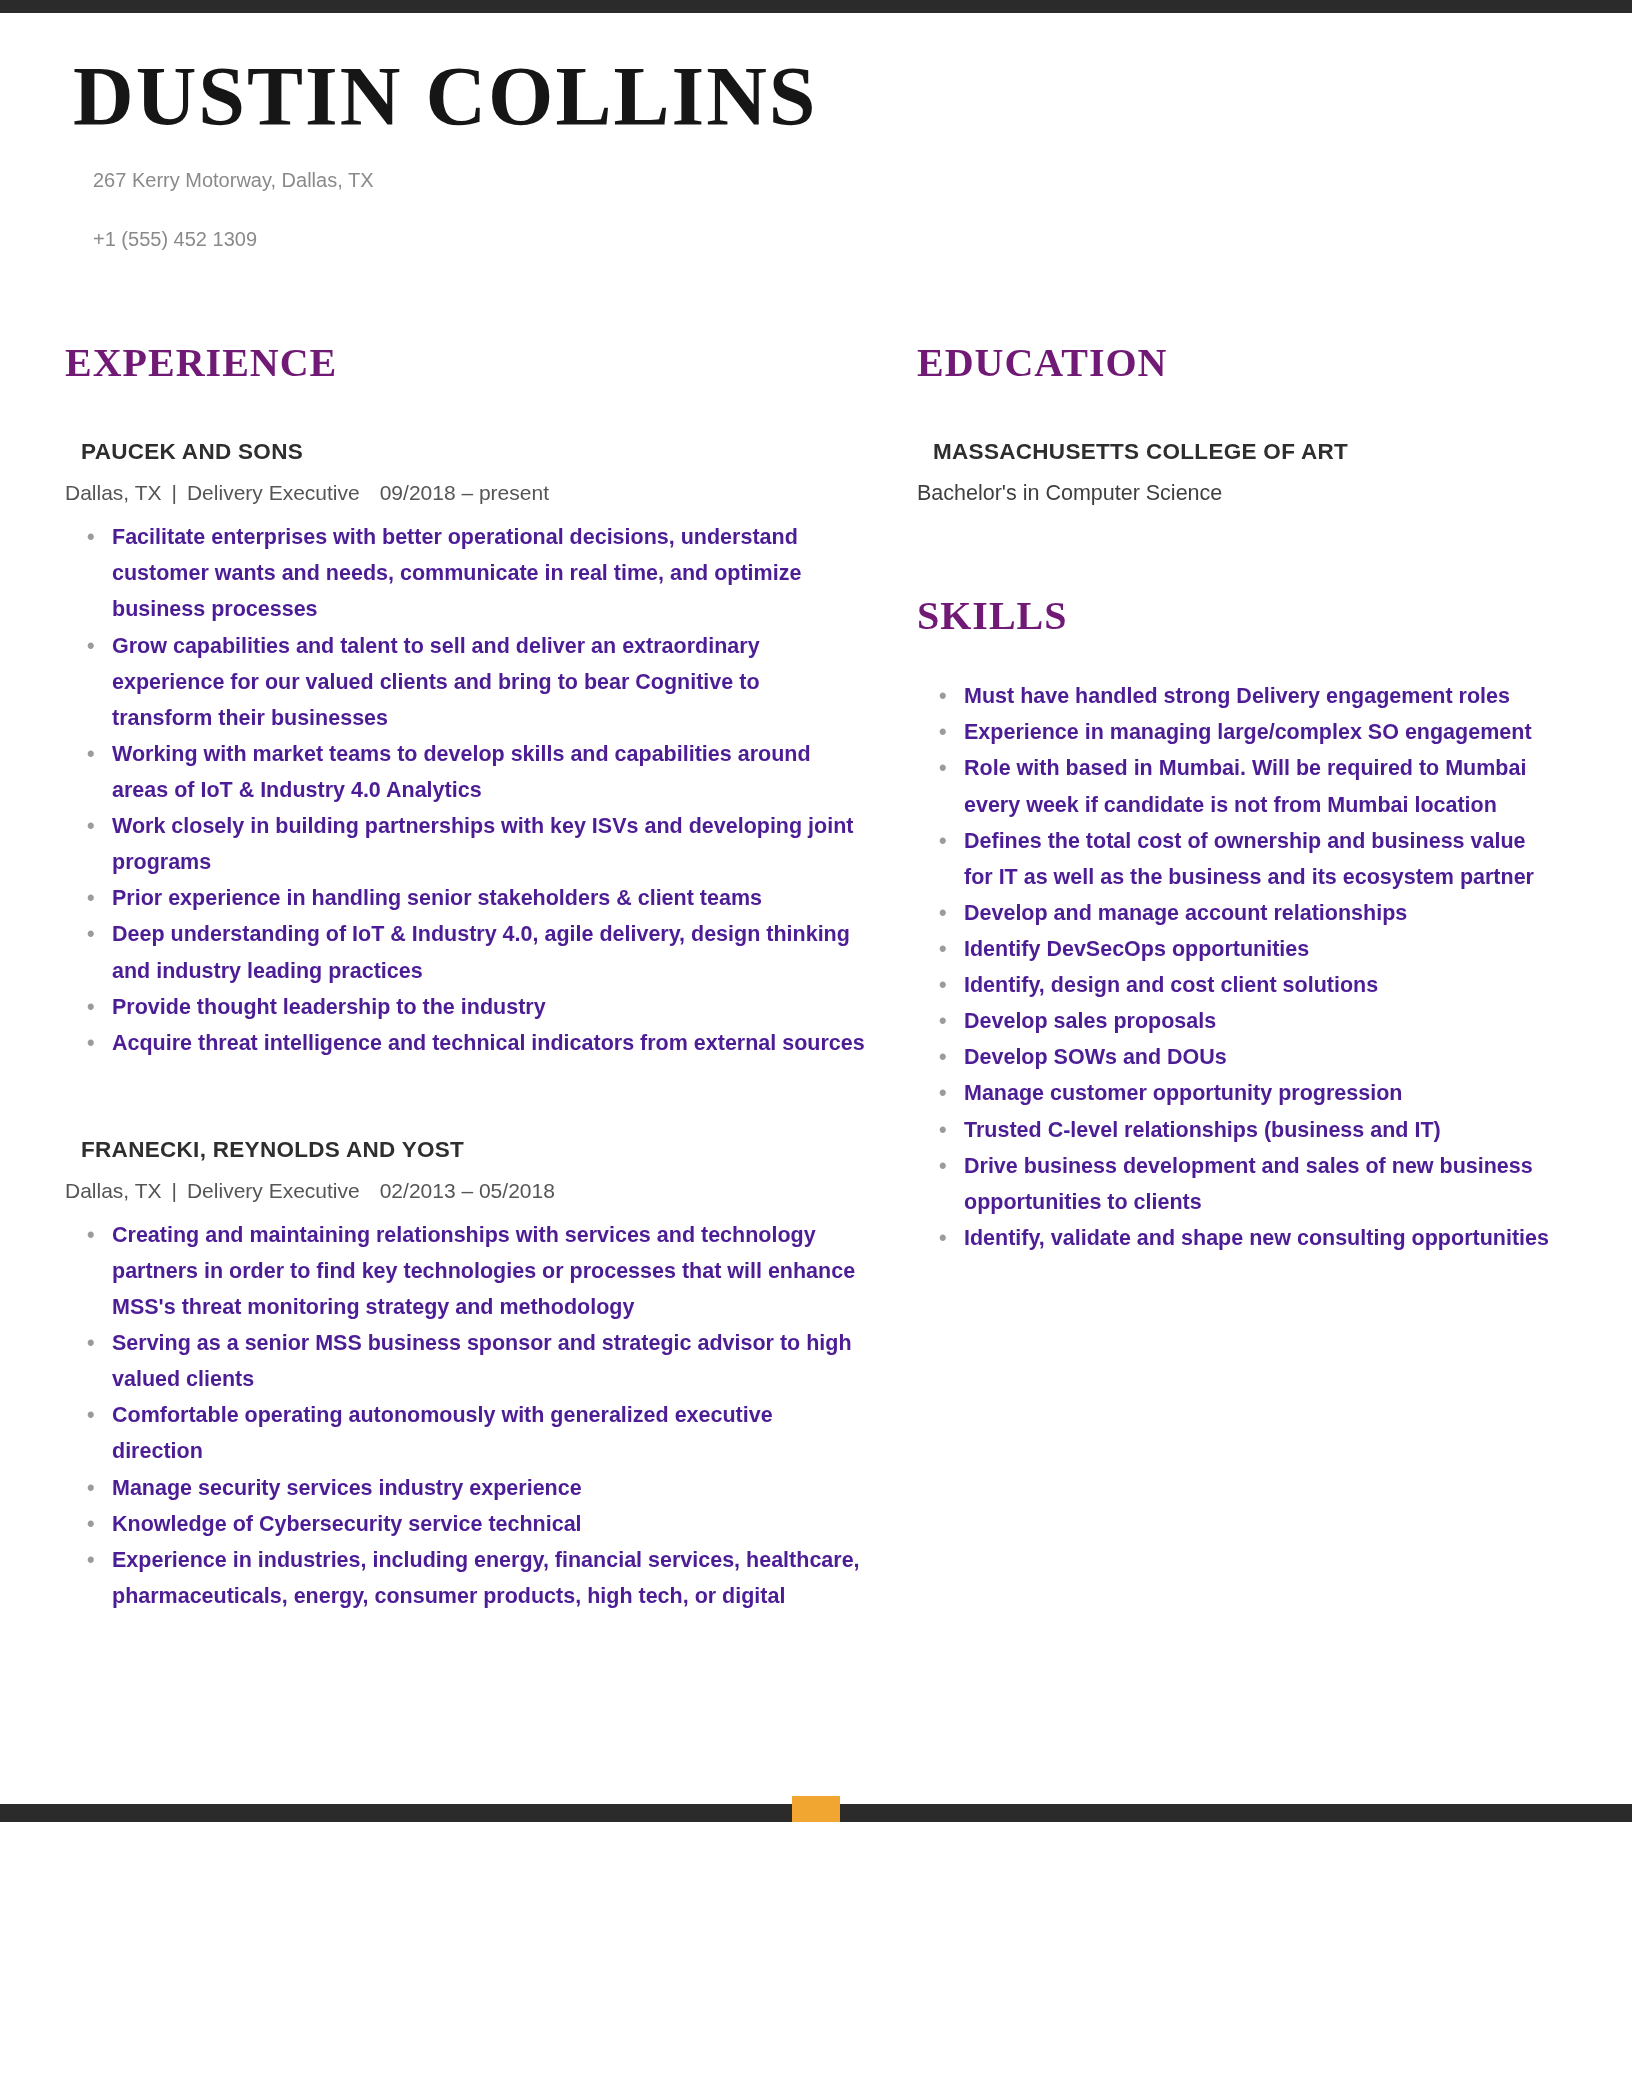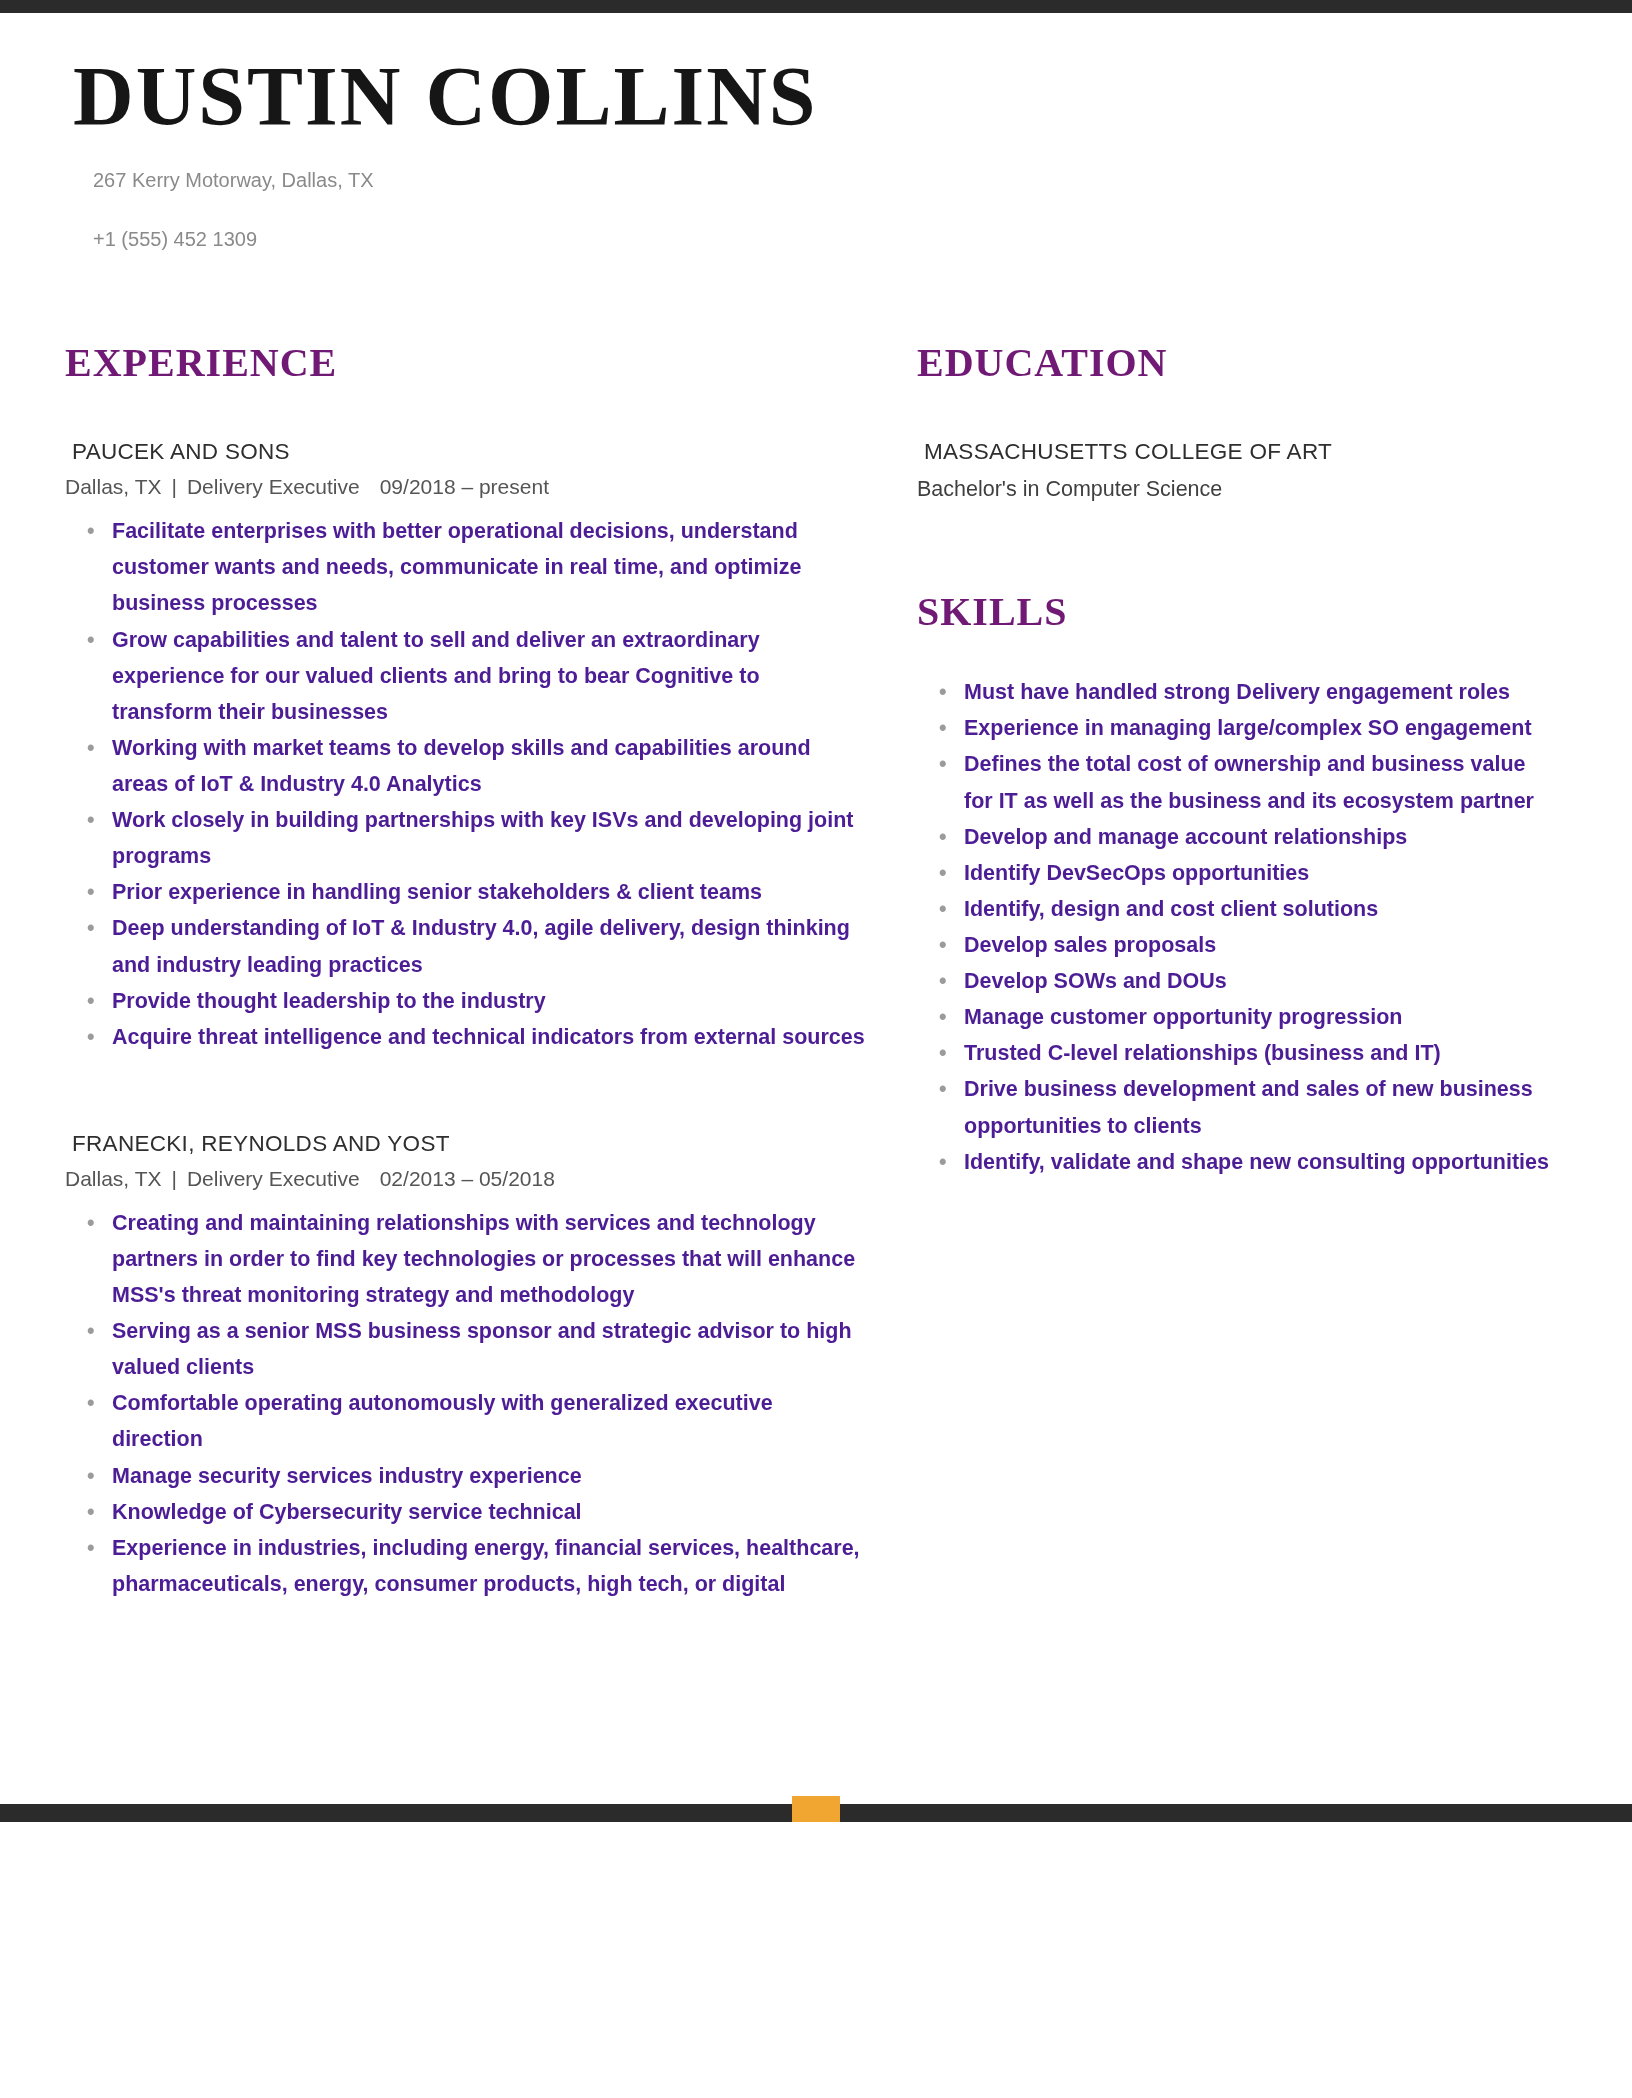--- a/index.html
+++ b/index.html
@@ -52,23 +52,23 @@
     font-size: 40px;
     letter-spacing: 1px;
     color: #701a75;
     line-height: 1.1;
   }
 
   .job { margin-top: 54px; }
   .job + .job { margin-top: 76px; }
 
   .entry-title {
-    margin: 7px;
+    margin: 16px;
     font-size: 22.5px;
-    font-weight: normal;
+    font-weight: bold;
     color: #2e2e2e;
     letter-spacing: 0.3px;
   }
   .meta {
     margin-top: 10px;
     font-size: 21px;
     color: #555555;
   }
   .meta .sep { margin: 0 10px; }
   .meta .dates { margin-left: 20px; }
@@ -177,20 +177,21 @@
         <h2 class="section-heading">EDUCATION</h2>
         <h3 class="entry-title edu-school">MASSACHUSETTS COLLEGE OF ART</h3>
         <div class="edu-degree">Bachelor's in Computer Science</div>
       </div>
 
       <div class="skills-block">
         <h2 class="section-heading">SKILLS</h2>
         <ul class="bullets skills-list">
           <li>Must have handled strong Delivery engagement roles</li>
           <li>Experience in managing large/complex SO engagement</li>
+          <li>Role with based in Mumbai. Will be required to Mumbai every week if candidate is not from Mumbai location</li>
           <li>Defines the total cost of ownership and business value for IT as well as the business and its ecosystem partner</li>
           <li>Develop and manage account relationships</li>
           <li>Identify DevSecOps opportunities</li>
           <li>Identify, design and cost client solutions</li>
           <li>Develop sales proposals</li>
           <li>Develop SOWs and DOUs</li>
           <li>Manage customer opportunity progression</li>
           <li>Trusted C-level relationships (business and IT)</li>
           <li>Drive business development and sales of new business opportunities to clients</li>
           <li>Identify, validate and shape new consulting opportunities</li>

